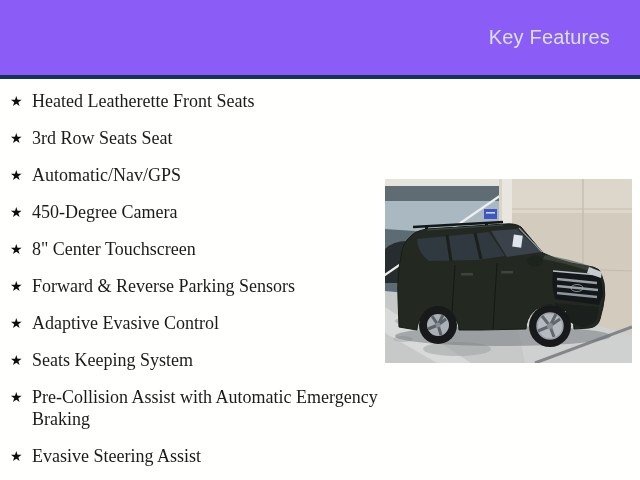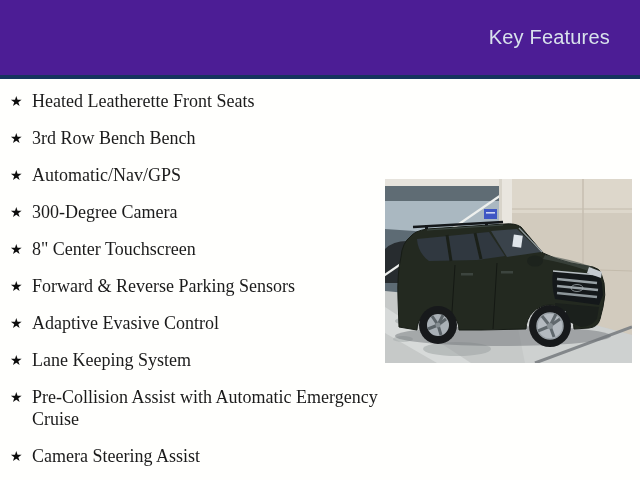--- a/index.html
+++ b/index.html
@@ -5,21 +5,21 @@
   html,body{margin:0;padding:0;}
   body{
     width:640px;height:480px;
     background:#fffffd;
     font-family:"Liberation Sans", sans-serif;
     position:relative;
     overflow:hidden;
   }
   .header{
     position:absolute;top:0;left:0;width:640px;height:79px;
-    background:#4c1d95;
+    background:#8b5cf6;
     border-bottom:4px solid #16335f;
     box-sizing:border-box;
     display:flex;align-items:center;justify-content:flex-end;
     padding-right:30px;
   }
   .header .title{
     color:#d8e2ec;
     font-size:20px;
     font-weight:400;
     letter-spacing:.2px;
@@ -52,53 +52,53 @@
   <span class="title">Key Features</span>
 </div>
 
 <ul class="features">
   <li>
     <span class="star">★</span>
     <span class="ftext">Heated Leatherette Front Seats</span>
   </li>
   <li>
     <span class="star">★</span>
-    <span class="ftext">3rd Row Bench Bench</span>
+    <span class="ftext">3rd Row Seats Seat</span>
   </li>
   <li>
     <span class="star">★</span>
     <span class="ftext">Automatic/Nav/GPS</span>
   </li>
   <li>
     <span class="star">★</span>
-    <span class="ftext">300-Degree Camera</span>
+    <span class="ftext">450-Degree Camera</span>
   </li>
   <li>
     <span class="star">★</span>
     <span class="ftext">8" Center Touchscreen</span>
   </li>
   <li>
     <span class="star">★</span>
     <span class="ftext">Forward &amp; Reverse Parking Sensors</span>
   </li>
   <li>
     <span class="star">★</span>
     <span class="ftext">Adaptive Evasive Control</span>
   </li>
   <li>
     <span class="star">★</span>
-    <span class="ftext">Lane Keeping System</span>
-  </li>
-  <li>
-    <span class="star">★</span>
-    <span class="ftext">Pre-Collision Assist with Automatic Emergency Cruise</span>
-  </li>
-  <li>
-    <span class="star">★</span>
-    <span class="ftext">Camera Steering Assist</span>
+    <span class="ftext">Seats Keeping System</span>
+  </li>
+  <li>
+    <span class="star">★</span>
+    <span class="ftext">Pre-Collision Assist with Automatic Emergency Braking</span>
+  </li>
+  <li>
+    <span class="star">★</span>
+    <span class="ftext">Evasive Steering Assist</span>
   </li>
 </ul>
 
 <div class="photo">
   <svg viewBox="0 0 247 184" aria-hidden="true">
 
     <g>
       <rect x="0" y="0" width="247" height="184" fill="#d2cbbe"></rect>
       <rect x="0" y="0" width="247" height="34" fill="#ddd7cb"></rect>
       <line x1="118" y1="30" x2="247" y2="30" stroke="#c3bbac" stroke-width="1"></line>

